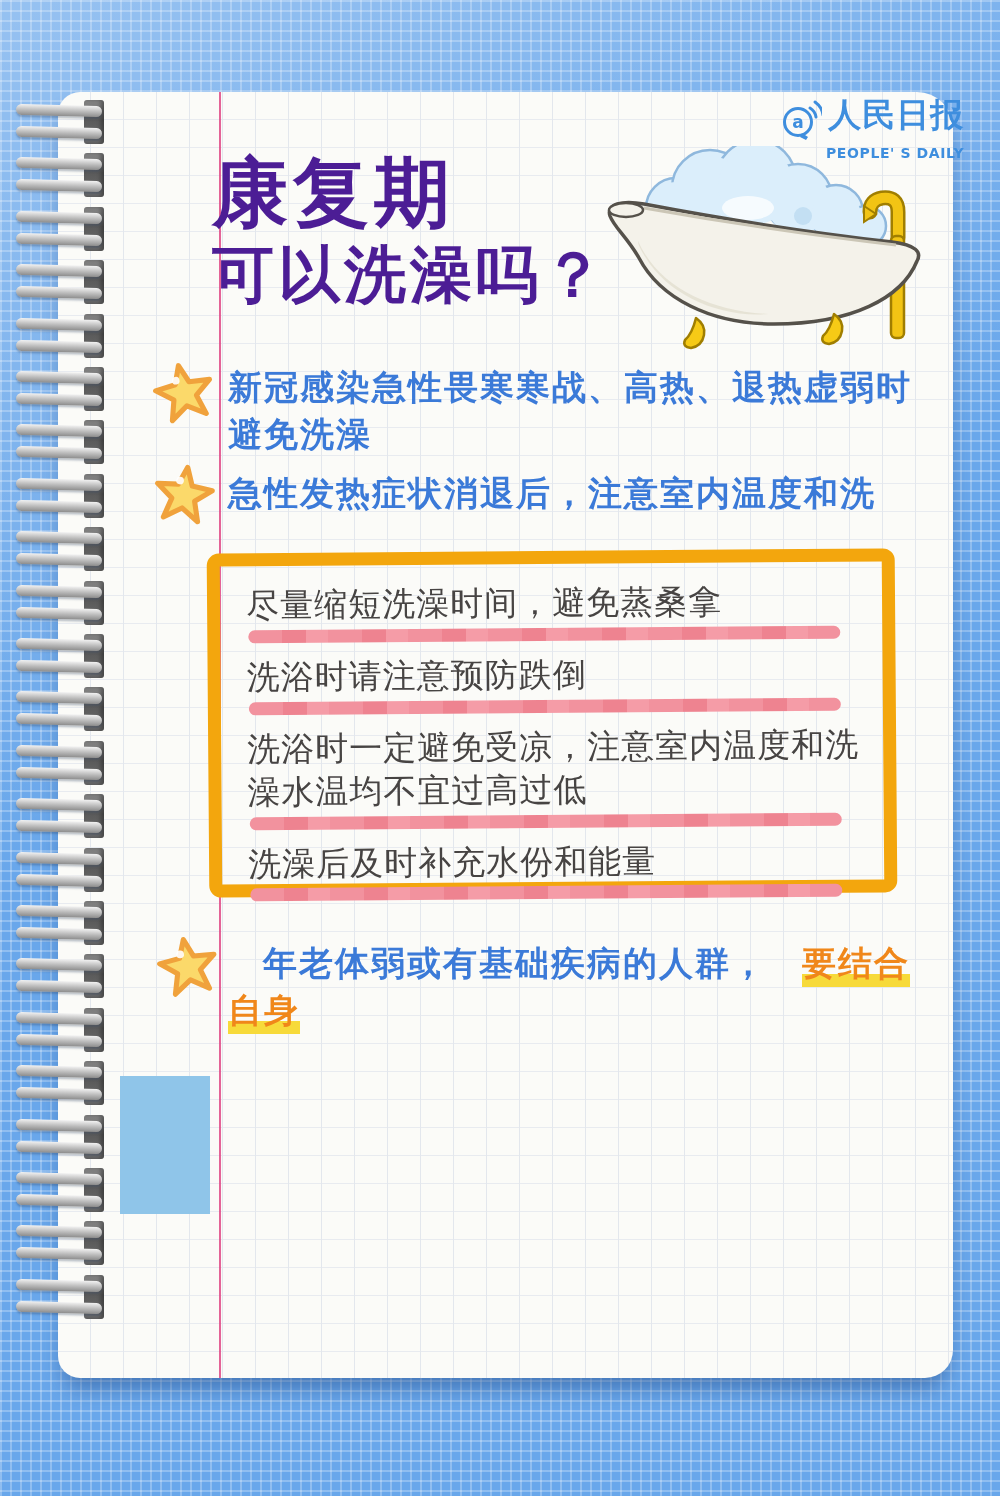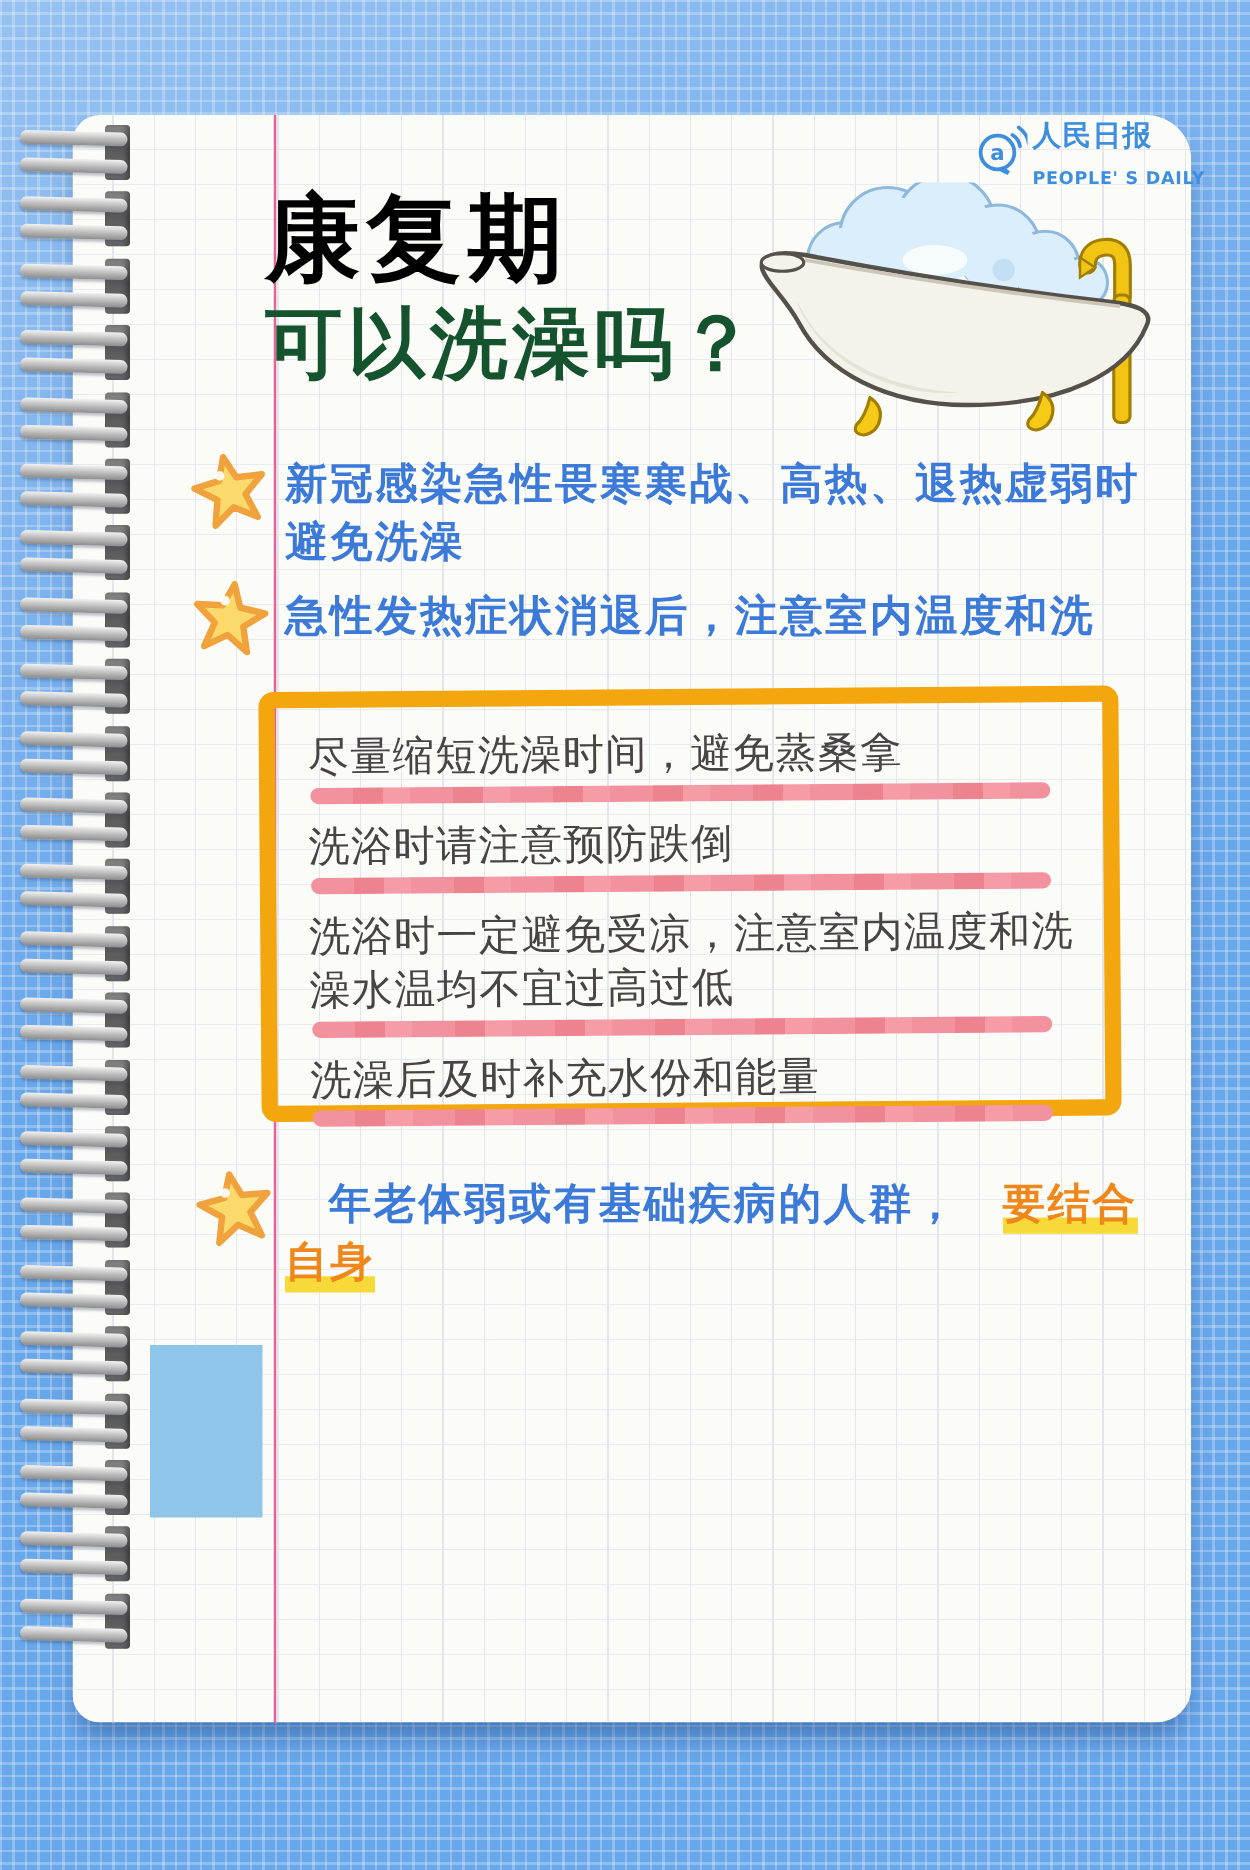--- a/index.html
+++ b/index.html
@@ -31,32 +31,32 @@
   .spiral-unit{position:absolute;left:0;width:110px;height:44px;}
   .spiral-slot{position:absolute;left:84px;top:0;width:20px;height:44px;border-radius:3px;
     background:linear-gradient(180deg,#8a8a8a,#5a5a5a 45%,#6e6e6e);box-shadow:inset -3px 0 4px rgba(0,0,0,.35);}
   .spiral-bar{position:absolute;left:16px;width:86px;height:11px;border-radius:6px;
     background:linear-gradient(180deg,#f2f2f2,#b9b9b9 55%,#8d8d8d);
     box-shadow:0 2px 2px rgba(40,60,90,.30);transform:rotate(1.6deg);}
   .spiral-bar.b1{top:5px;} .spiral-bar.b2{top:27px;}
 
   
   .logo{position:absolute;left:782px;top:98px;display:flex;align-items:flex-start;gap:4px;color:#3e8ede;}
-  .logo-cn{font-size:23px;font-weight:bold;letter-spacing:1px;line-height:1;}
+  .logo-cn{font-size:33px;font-weight:bold;letter-spacing:1px;line-height:1;text-align:right;}
   .logo-en{font-size:14px;font-weight:bold;letter-spacing:.6px;margin-top:14px;}
 
   
   .title{position:absolute;left:212px;top:148px;line-height:1.18;}
   .title-line{position:relative;display:inline-block;font-weight:900;letter-spacing:5px;}
   .title-line::before{
     content:attr(data-text);position:absolute;left:0;top:0;z-index:-1;
     -webkit-text-stroke:11px #232c3a;text-shadow:0 5px 2px rgba(170,180,195,.55);
   }
-  .title-l1{font-size:76px;color:#000000;font-family:Liberation Serif, serif;}
-  .title-l2{font-size:62px;color:#14532d;letter-spacing:4px;}
+  .title-l1{font-size:76px;color:#4c1d95;}
+  .title-l2{font-size:62px;color:#4c1d95;letter-spacing:4px;}
 
   
   .star{position:absolute;width:64px;height:64px;}
   .bullet-text{position:absolute;width:712px;font-size:34px;font-weight:bold;color:#3b7ad8;
     letter-spacing:2px;line-height:1.38;}
   .bullet-text .line{position:relative;display:block;}
   .bullet-text .line::before{
     content:attr(data-text);position:absolute;left:0;top:0;z-index:-1;
     -webkit-text-stroke:7px #ffffff;text-shadow:4px 5px 0 #c7ceda;
   }

